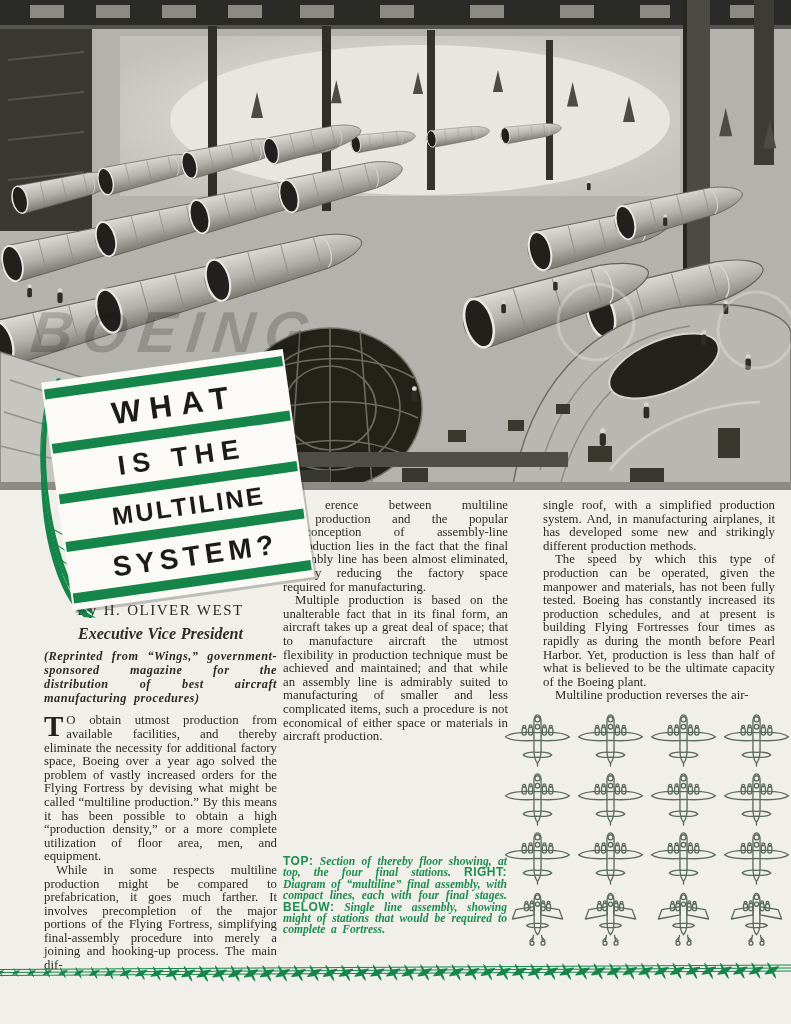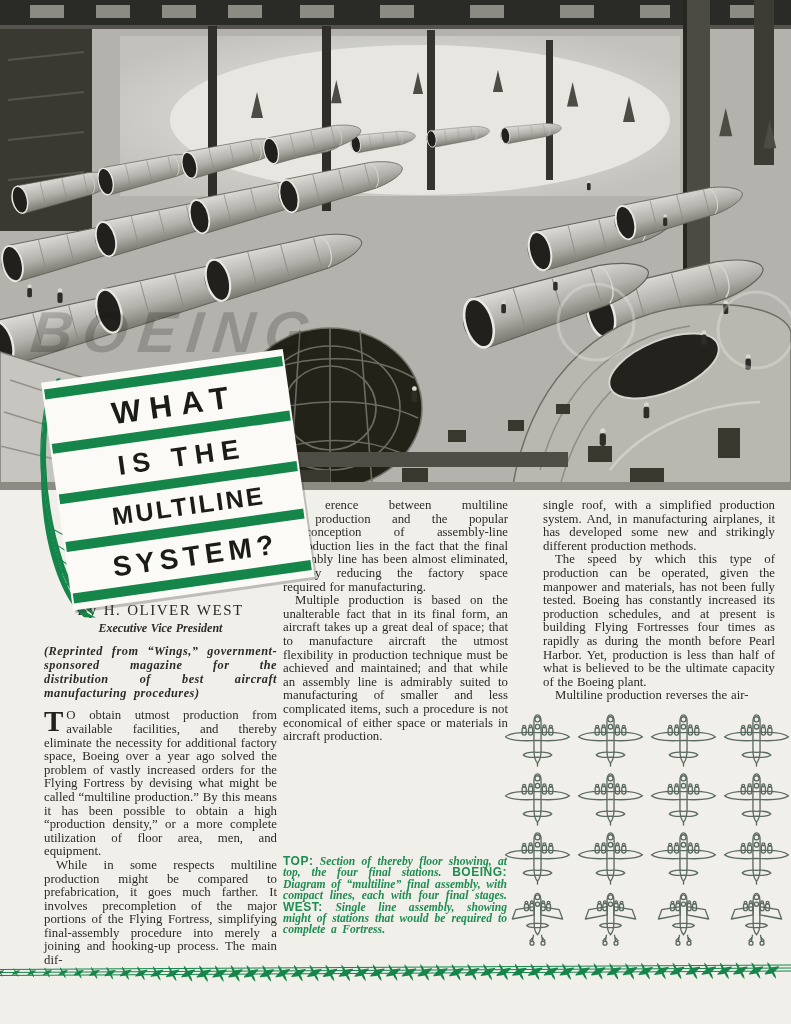--- a/index.html
+++ b/index.html
@@ -34,21 +34,21 @@
   .ribbon{position:absolute;left:-12px;top:-6px;width:56px;height:248px;}
   
   .col{position:absolute;font-size:12.8px;line-height:13.6px;text-align:justify;word-spacing:.05em;}
   .col p{margin:0;}
   .col p + p{text-indent:12px;}
   #col1{left:44px;top:604px;width:233px;}
   #col2{left:283px;top:499px;width:225px;}
   #col3{left:543px;top:499px;width:232px;}
   .byline{text-align:center;margin-bottom:9px;}
   .by-name{font-size:15px;letter-spacing:1.5px;}
-  .by-role{font-size:12px;font-weight:bold;font-style:italic;margin-top:4px;}
+  .by-role{font-size:16px;font-weight:bold;font-style:italic;margin-top:9px;}
   .reprint{
     font-size:12.3px;line-height:13.8px;font-weight:bold;font-style:italic;
     text-align:justify;word-spacing:.28em;letter-spacing:.04em;margin:10px 0 9px 0;
   }
   .dropcap{
     float:left;font-size:29px;line-height:23px;font-weight:bold;
     padding:1px 3px 0 0;color:#22211d;
   }
   .notch{float:left;width:42px;height:58px;shape-outside:polygon(0 0,100% 0,0 100%);}
   
@@ -286,23 +286,23 @@
 
   <div class="col" id="col3">
     <p>single roof, with a simplified production system. And, in manufacturing airplanes, it has developed some new and strikingly different production methods.</p>
     <p>The speed by which this type of production can be operated, given the manpower and materials, has not been fully tested. Boeing has constantly increased its production schedules, and at present is building Flying Fortresses four times as rapidly as during the month before Pearl Harbor. Yet, production is less than half of what is believed to be the ultimate capacity of the Boeing plant.</p>
     <p>Multiline production reverses the air-</p>
   </div>
 
   <div class="caption">
     <span class="cap-label">TOP:</span>
     <span>Section of thereby floor showing, at top, the four final stations.</span>
-    <span class="cap-label">BOEING:</span>
+    <span class="cap-label">RIGHT:</span>
     <span>Diagram of “multiline” final assembly, with compact lines, each with four final stages.</span>
-    <span class="cap-label">WEST:</span>
+    <span class="cap-label">BELOW:</span>
     <span>Single line assembly, showing might of stations that would be required to complete a Fortress.</span>
   </div>
 
   <div class="diagram" id="diagram">
       <svg viewBox="0 0 70 58">
         <use href="#plane-full"></use>
       </svg>
       <svg viewBox="0 0 70 58">
         <use href="#plane-full"></use>
       </svg>

